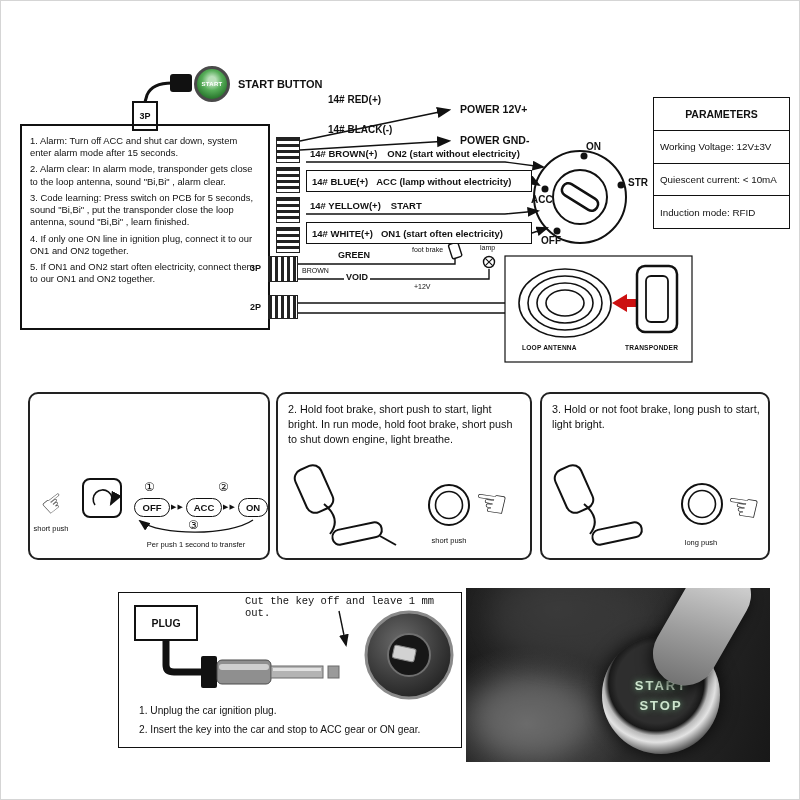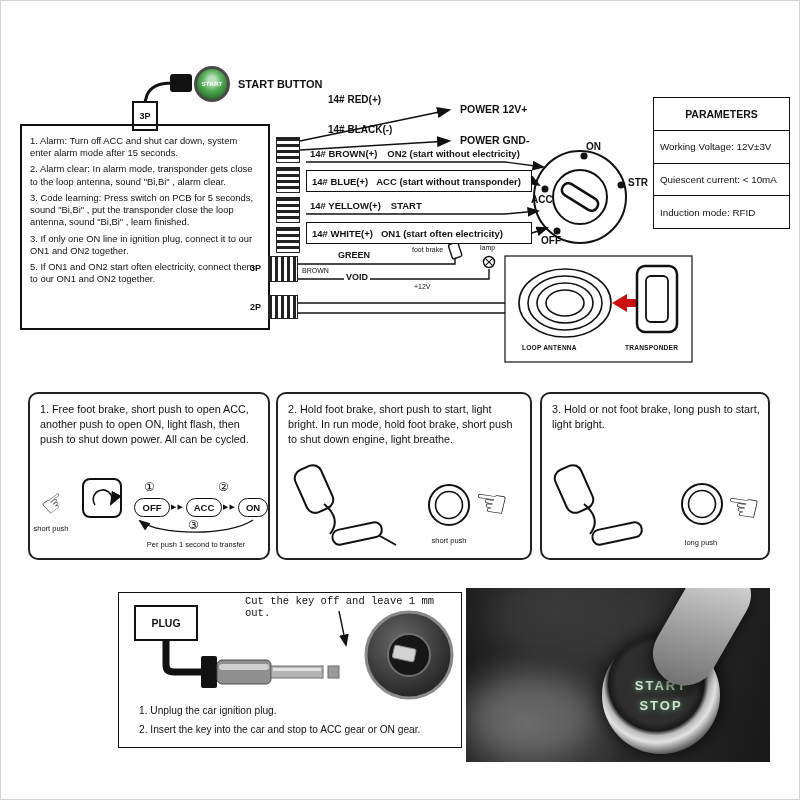--- a/index.html
+++ b/index.html
@@ -127,41 +127,41 @@
   <div class="abs b" style="left:238px;top:78px;font-size:11px;">START BUTTON</div>
 
   <div class="abs" style="left:132px;top:101px;width:26px;height:30px;border:2px solid #111;box-sizing:border-box;display:flex;align-items:center;justify-content:center;background:#fff;">
     <span class="b" style="font-size:9px;">3P</span>
   </div>
 
   <div class="abs notes-box" style="left:20px;top:124px;width:250px;height:206px;">
     <div class="note">1. Alarm: Turn off ACC and shut car down, system enter alarm mode after 15 seconds.</div>
     <div class="note">2. Alarm clear: In alarm mode, transponder gets close to the loop antenna, sound "Bi,Bi" , alarm clear.</div>
     <div class="note">3. Code learning: Press switch on PCB for 5 seconds, sound "Bi,Bi" , put the transponder close the loop antenna, sound "Bi,Bi" , learn finished.</div>
-    <div class="note">3. If only one ON line in ignition plug, connect it to our ON1 and ON2 together.</div>
+    <div class="note">4. If only one ON line in ignition plug, connect it to our ON1 and ON2 together.</div>
     <div class="note">5. If ON1 and ON2 start often electricity, connect them to our ON1 and ON2 together.</div>
   </div>
 
   <div class="abs conn-h" style="left:276px;top:137px;width:24px;height:26px;"></div>
   <div class="abs conn-h" style="left:276px;top:167px;width:24px;height:26px;"></div>
   <div class="abs conn-h" style="left:276px;top:197px;width:24px;height:26px;"></div>
   <div class="abs conn-h" style="left:276px;top:227px;width:24px;height:26px;"></div>
 
   <div class="abs wlabel" style="left:328px;top:94px;">14# RED(+)</div>
   <div class="abs wtarget" style="left:460px;top:103px;">POWER 12V+</div>
   <div class="abs wlabel" style="left:328px;top:124px;">14# BLACK(-)</div>
   <div class="abs wtarget" style="left:460px;top:134px;">POWER GND-</div>
 
   <div class="abs wirerow" style="left:310px;top:148px;">
     <span class="b">14# BROWN(+)</span>
     <span class="b">ON2 (start without electricity)</span>
   </div>
   <div class="abs wirebox" style="left:306px;top:170px;width:226px;height:22px;">
     <span class="b">14# BLUE(+)</span>
-    <span class="b">ACC (start without transponder)</span>
+    <span class="b">ACC (lamp without electricity)</span>
   </div>
   <div class="abs wirerow" style="left:310px;top:200px;">
     <span class="b">14# YELLOW(+)</span>
     <span class="b">START</span>
   </div>
   <div class="abs wirebox" style="left:306px;top:222px;width:226px;height:22px;">
     <span class="b">14# WHITE(+)</span>
     <span class="b">ON1 (start often electricity)</span>
   </div>
 
@@ -184,21 +184,20 @@
   <div class="abs small9" style="left:344px;top:272px;background:#fff;padding:0 2px;">VOID</div>
   <div class="abs tiny" style="left:412px;top:246px;">foot brake</div>
   <div class="abs tiny" style="left:480px;top:244px;">lamp</div>
   <div class="abs tiny" style="left:414px;top:283px;">+12V</div>
   <div class="abs small9" style="left:250px;top:302px;">2P</div>
   <div class="abs conn-v" style="left:268px;top:295px;width:30px;height:24px;"></div>
   <div class="abs antlabel" style="left:522px;top:344px;">LOOP ANTENNA</div>
   <div class="abs antlabel" style="left:625px;top:344px;">TRANSPONDER</div>
 
   <div class="abs panel" style="left:28px;top:392px;width:242px;height:168px;">
-    <div class="panel-text" style="width:222px;">1. Free foot brake, short push to open ACC, another push to open ON, light flash, then push to shut down power. All can be cycled.</div>
     <svg class="abs" style="left:0;top:70px;" width="242" height="98" viewBox="0 0 242 98">
       <path d="M223,56 C200,72 130,72 110,57" fill="none" stroke="#111" stroke-width="1.3" marker-end="url(#ah0)"></path>
     </svg>
     <div class="hand" style="left:12px;top:96px;font-size:27px;transform:rotate(-38deg);">☞</div>
     <div class="push-label" style="left:0px;top:130px;width:42px;">short push</div>
     <div class="pushbtn-sq" style="left:52px;top:84px;width:40px;height:40px;">
       <svg width="36" height="36" style="position:absolute;left:1px;top:1px;">
         <path d="M10,24 A9.5,9.5 0 1 1 26,23" fill="none" stroke="#111" stroke-width="1.6" marker-end="url(#ah0)"></path>
       </svg>
     </div>

